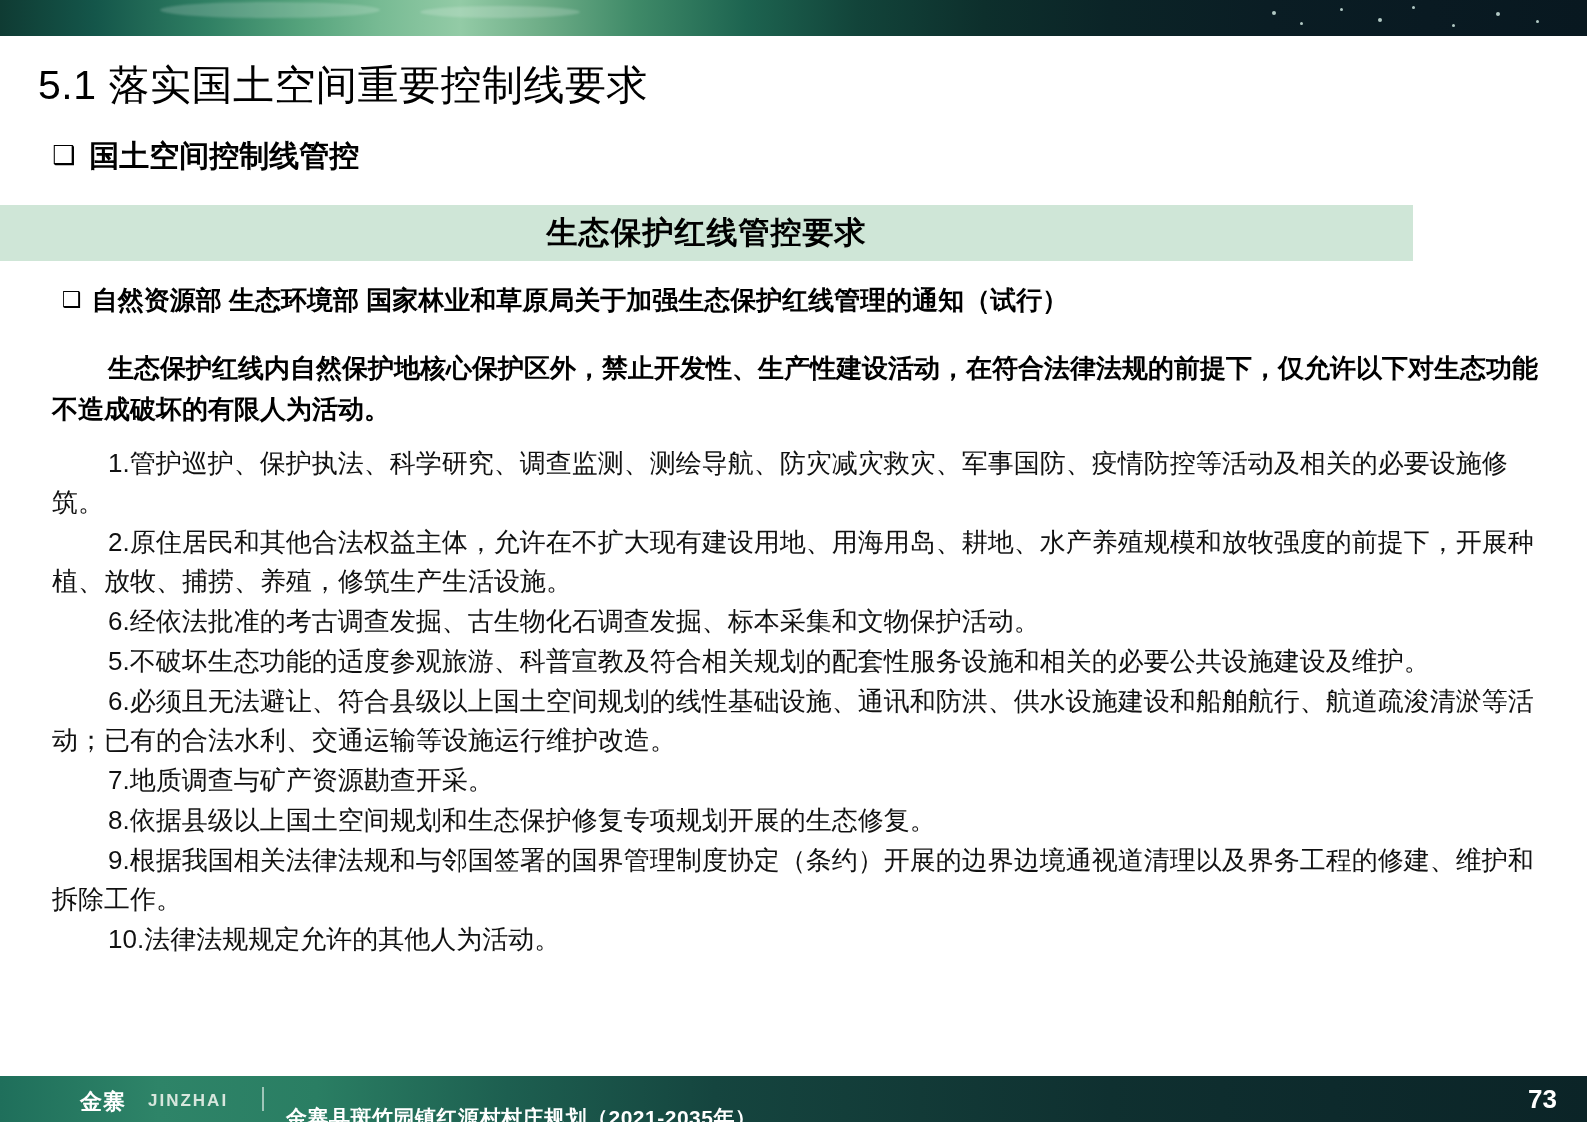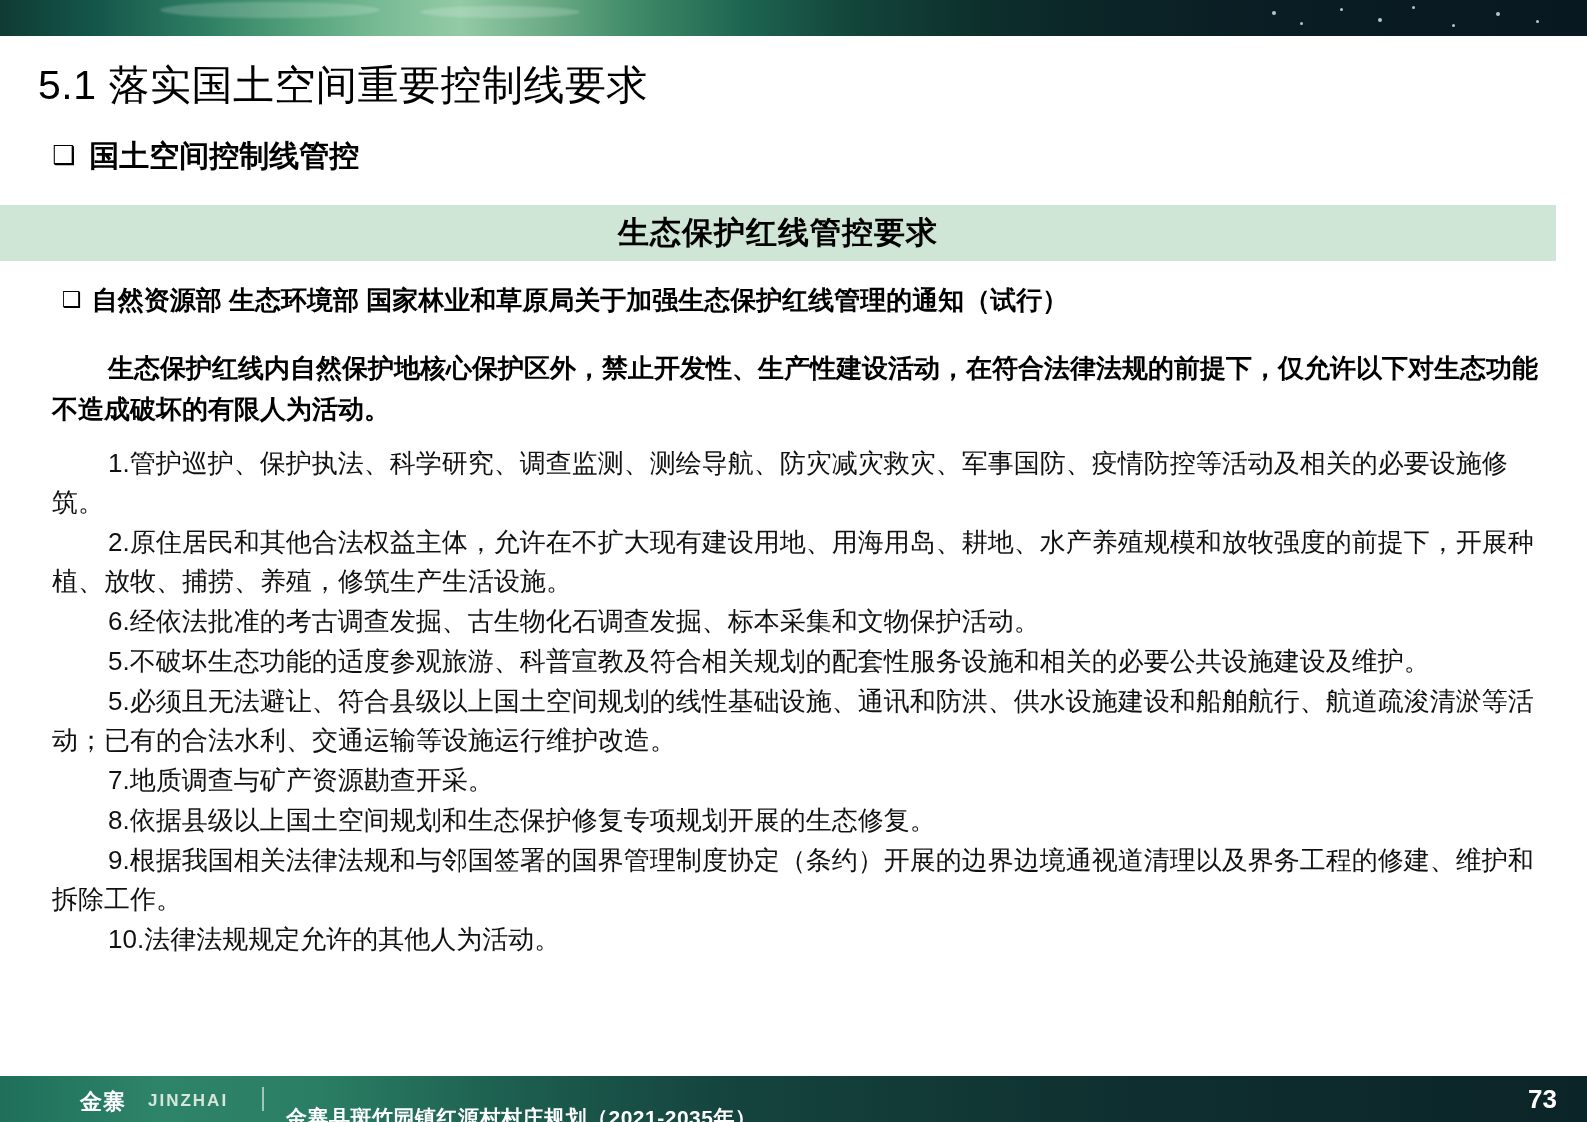--- a/index.html
+++ b/index.html
@@ -84,21 +84,21 @@
     margin-right: 14px;
     font-size: 26px;
     vertical-align: 2px;
   }
 
   
   .banner {
     position: absolute;
     left: 0;
     top: 205px;
-    width: 1556px;
+    width: 1413px;
     height: 56px;
     background: #cfe6d7;
     display: flex;
     align-items: center;
     justify-content: center;
   }
   .banner-title {
     font-size: 31px;
     font-weight: bold;
     color: #000000;
@@ -246,21 +246,21 @@
     <span class="sq">❑</span><span>自然资源部 生态环境部 国家林业和草原局关于加强生态保护红线管理的通知（试行）</span>
   </div>
 
   <div class="lead">生态保护红线内自然保护地核心保护区外，禁止开发性、生产性建设活动，在符合法律法规的前提下，仅允许以下对生态功能不造成破坏的有限人为活动。</div>
 
   <div class="items">
     <p class="item">1.管护巡护、保护执法、科学研究、调查监测、测绘导航、防灾减灾救灾、军事国防、疫情防控等活动及相关的必要设施修筑。</p>
     <p class="item">2.原住居民和其他合法权益主体，允许在不扩大现有建设用地、用海用岛、耕地、水产养殖规模和放牧强度的前提下，开展种植、放牧、捕捞、养殖，修筑生产生活设施。</p>
     <p class="item">6.经依法批准的考古调查发掘、古生物化石调查发掘、标本采集和文物保护活动。</p>
     <p class="item">5.不破坏生态功能的适度参观旅游、科普宣教及符合相关规划的配套性服务设施和相关的必要公共设施建设及维护。</p>
-    <p class="item">5.必须且无法避让、符合县级以上国土空间规划的线性基础设施、通讯和防洪、供水设施建设和船舶航行、航道疏浚清淤等活动；已有的合法水利、交通运输等设施运行维护改造。</p>
+    <p class="item">6.必须且无法避让、符合县级以上国土空间规划的线性基础设施、通讯和防洪、供水设施建设和船舶航行、航道疏浚清淤等活动；已有的合法水利、交通运输等设施运行维护改造。</p>
     <p class="item">7.地质调查与矿产资源勘查开采。</p>
     <p class="item">8.依据县级以上国土空间规划和生态保护修复专项规划开展的生态修复。</p>
     <p class="item">9.根据我国相关法律法规和与邻国签署的国界管理制度协定（条约）开展的边界边境通视道清理以及界务工程的修建、维护和拆除工作。</p>
     <p class="item">10.法律法规规定允许的其他人为活动。</p>
   </div>
 
   <div class="footer">
     <div class="footer-logo">金寨</div>
     <div class="footer-logo-en">JINZHAI</div>
     <div class="footer-divider"></div>

